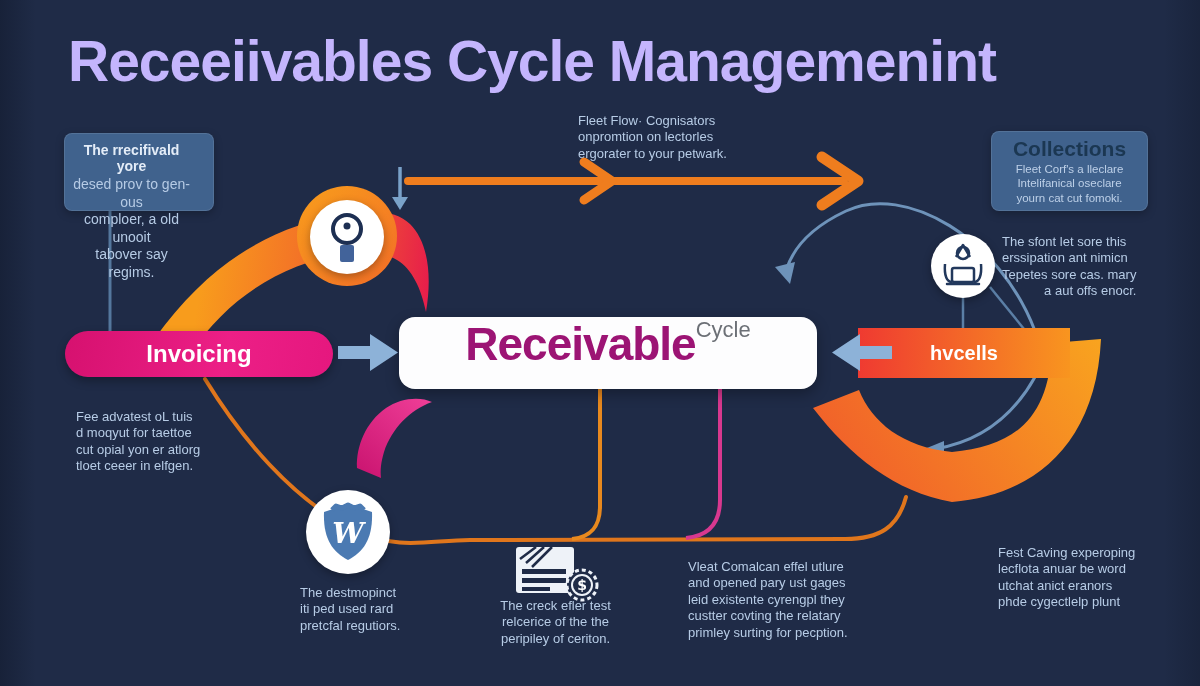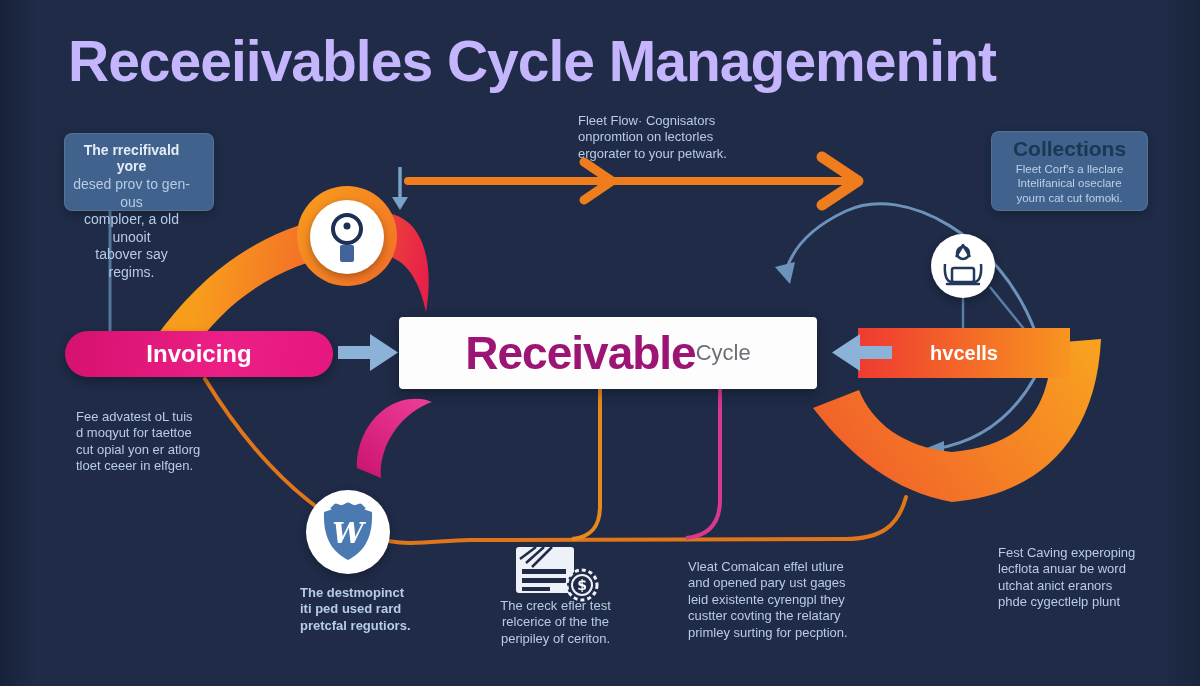--- a/index.html
+++ b/index.html
@@ -26,28 +26,28 @@
   #panel-collections{left:991px;top:131px;width:157px;height:80px;padding:6px 8px 0 8px;}
   #panel-collections .panel-heading{font-size:21px;color:#1b3752;margin-bottom:1px;}
   #panel-collections .panel-line{font-size:11.5px;color:#bdd0e8;line-height:1.25;}
 
   .note{position:absolute;z-index:2;color:#b7cce6;font-size:13px;line-height:1.26;}
   #note-tep{left:386px;top:127px;}
   #note-cashflow{left:578px;top:113px;}
   #note-person{left:1002px;top:234px;}
   #note-fee{left:76px;top:409px;}
   #note-peo{left:66px;top:561px;}
-  #note-dest{left:300px;top:585px;font-weight:bold;}
+  #note-dest{left:300px;top:585px;}
   #note-doc{left:483px;top:598px;width:145px;text-align:center;}
   #note-vleat{left:688px;top:559px;}
   #note-fest{left:998px;top:545px;}
 
   .node{position:absolute;z-index:2;display:flex;align-items:center;justify-content:center;}
   #receivable-box{left:399px;top:317px;width:418px;height:72px;background:#fdfdfe;
-        border-radius:4px;box-shadow:0 5px 14px rgba(0,0,0,.30);align-items:center;}
+        border-radius:16px;box-shadow:0 5px 14px rgba(0,0,0,.30);align-items:flex-start;}
   #receivable-box .rec{font-size:46px;font-weight:bold;color:#9c1474;letter-spacing:-1px;}
   #receivable-box .cyc{font-size:22px;color:#6c7076;}
   #invoicing-pill{left:65px;top:331px;width:268px;height:46px;border-radius:23px;
         background:linear-gradient(100deg,#d6116f,#ec1f86 60%,#e5177e);
         color:#fff;font-size:24px;font-weight:bold;box-shadow:0 4px 10px rgba(0,0,0,.3);}
   #hvcells-bar{left:858px;top:328px;width:212px;height:50px;
         background:linear-gradient(90deg,#ef3a31,#f8951f);
         color:#fff;font-size:20px;font-weight:bold;}
 
   .icon-circle{position:absolute;border-radius:50%;background:#ffffff;
@@ -143,20 +143,26 @@
     <div class="panel-line">yourn cat cut fomoki.</div>
   </div>
 
 
   <div class="note" id="note-cashflow">
     <div>Fleet Flow· Cognisators</div>
     <div>onpromtion on lectorles</div>
     <div>ergorater to your petwark.</div>
   </div>
 
+  <div class="note" id="note-person">
+    <div>The sfont let sore this</div>
+    <div>erssipation ant nimicn</div>
+    <div>Tepetes sore cas. mary</div>
+    <div style="text-align:right;">a aut offs enocr.</div>
+  </div>
 
   <div class="note" id="note-fee">
     <div>Fee advatest oL tuis</div>
     <div>d moqyut for taettoe</div>
     <div>cut opial yon er atlorg</div>
     <div>tloet ceeer in elfgen.</div>
   </div>
 
 
   <div class="note" id="note-dest">

